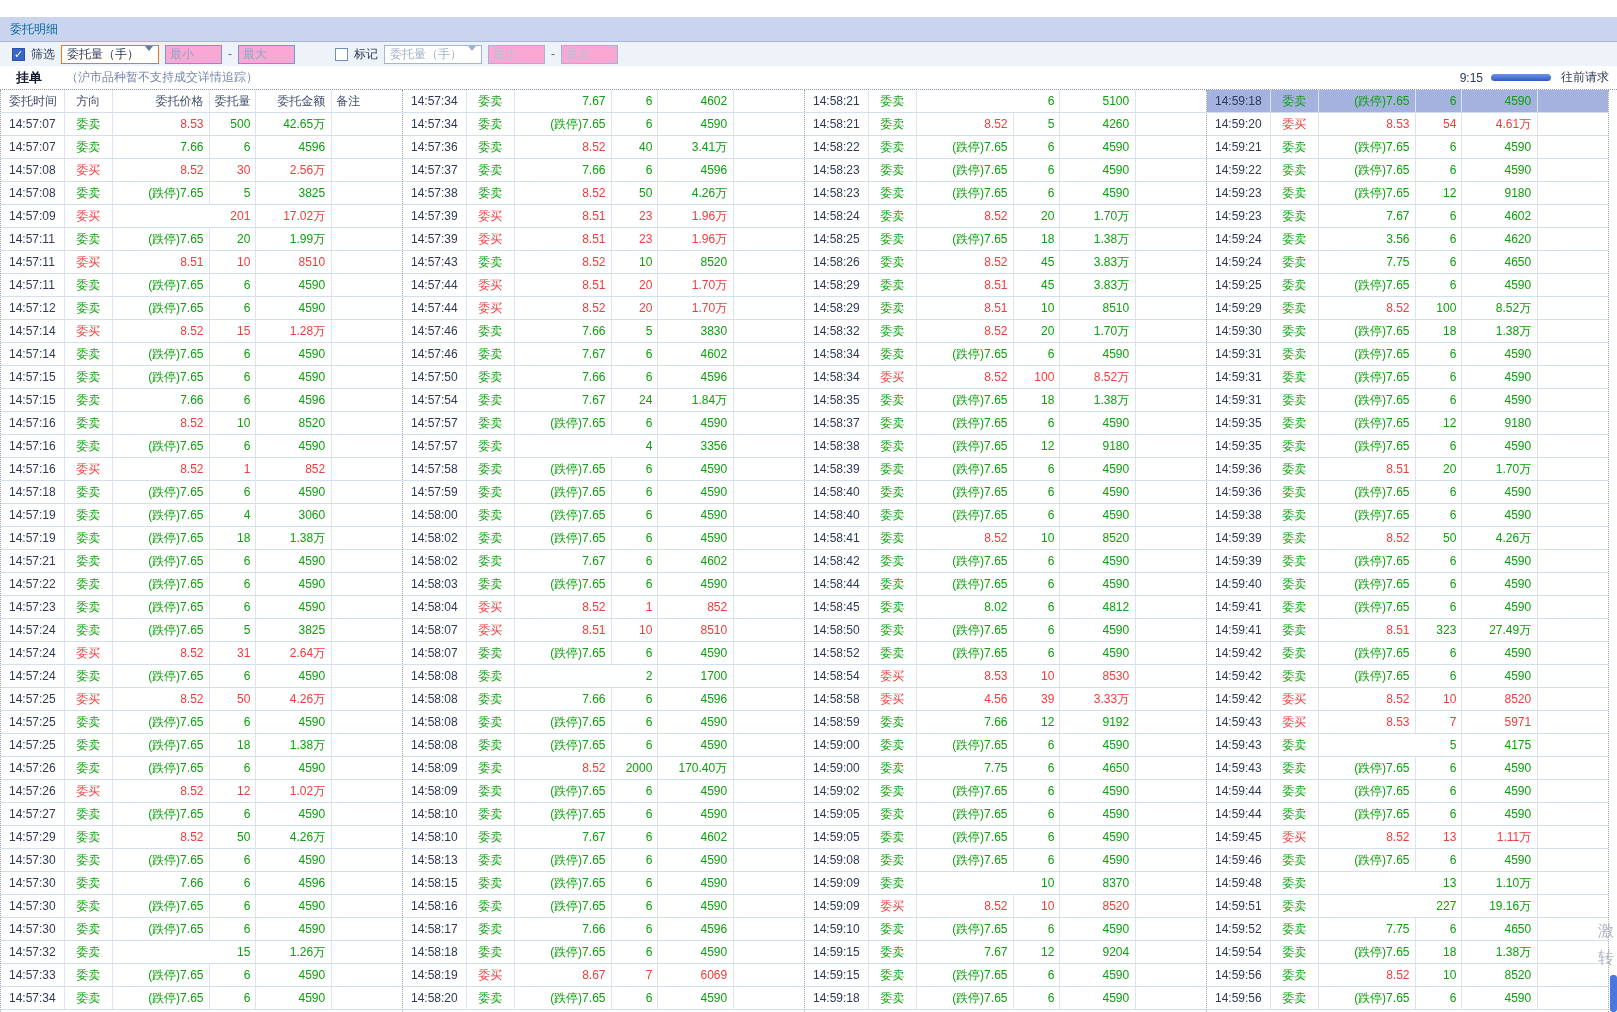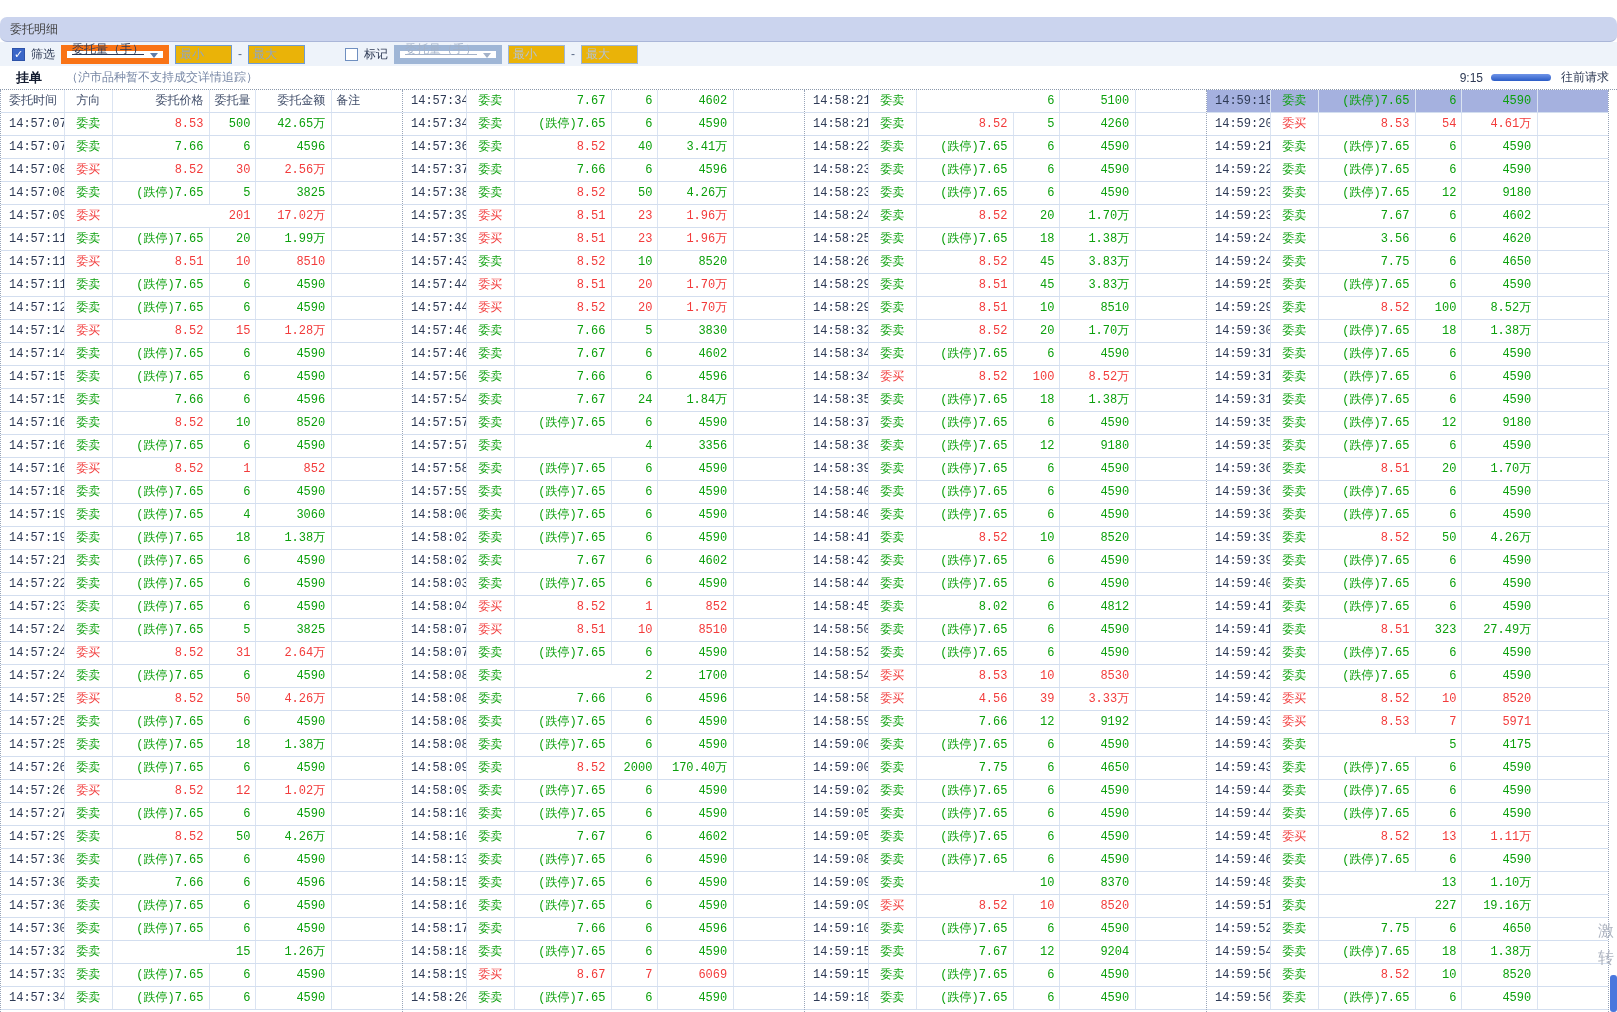--- a/index.html
+++ b/index.html
@@ -2,53 +2,53 @@
 <html><head>
 <meta charset="utf-8">
 <style>
   html,body{margin:0;padding:0;background:#e8edf5;}
   .app{position:relative;width:1617px;height:1012px;background:#ffffff;overflow:hidden;
        font-family:"Liberation Sans","DejaVu Sans",sans-serif;font-size:12px;color:#2e3a55;}
   
   .bar1{position:absolute;left:0;top:0;width:100%;height:17px;background:#dde6f1;
         border-bottom:1px solid #c6d2e2;display:flex;align-items:center;padding-left:10px;box-sizing:border-box;color:#1f2940;margin-top:48px;}
   .bar2{position:absolute;left:0;top:17px;width:100%;height:25px;background:#cbd4ee;
-        border-bottom:1px solid #aab6d8;display:flex;align-items:center;padding-left:10px;box-sizing:border-box;color:#404040;border-radius:7px;}
+        border-bottom:1px solid #aab6d8;display:flex;align-items:center;padding-left:10px;box-sizing:border-box;color:#0369a1;}
   .bar3{position:absolute;left:0;top:42px;width:100%;height:24px;background:#eef3fa;
         display:flex;align-items:center;gap:6px;padding-left:12px;box-sizing:border-box;}
   .bar4{position:absolute;left:0;top:66px;width:100%;height:24px;background:#ffffff;
         border-bottom:1px dotted #8b98ab;display:flex;align-items:center;padding:0 8px 0 16px;box-sizing:border-box;}
   .bar4 .spacer{flex:1;}
   .bold{font-weight:bold;color:#111a2e;font-size:13px;}
   .muted{color:#7787a5;margin-left:24px;}
   
   .cb{width:13px;height:13px;border:1px solid #6f8fc0;background:#fff;display:inline-flex;
       align-items:center;justify-content:center;font-size:11px;line-height:11px;box-sizing:border-box;}
   .cb.on{background:#3a66c8;border-color:#2d52a8;color:#fff;}
   
-  .sel{height:19px;min-width:94px;border:6px solid #f97316;background:#fff;display:inline-flex;
-       align-items:flex-end;justify-content:space-between;padding:0 5px;box-sizing:border-box;color:#2e3a55;text-decoration:underline;}
+  .sel{height:19px;min-width:94px;border:1px solid #f97316;background:#fff;display:inline-flex;
+       align-items:flex-start;justify-content:space-between;padding:0 5px;box-sizing:border-box;color:#2e3a55;}
   .sel .tri{width:0;height:0;border-left:4px solid transparent;border-right:4px solid transparent;
        border-top:5px solid #5f7ca8;margin-left:6px;}
   .sel.dis{color:#a3b2c9;border-color:#9fb6d6;}
   .sel.dis .tri{border-top-color:#a3b2c9;}
-  .inp{height:19px;width:57px;border:1px solid #6f9bd2;background:#eab308;box-sizing:border-box;
+  .inp{height:19px;width:57px;border:1px solid #6f9bd2;background:#f9a8d4;box-sizing:border-box;
        font-family:inherit;font-size:12px;padding:0 4px;color:#2e3a55;}
   .inp::placeholder{color:#8fa6c4;opacity:1;}
   .inp.dis{border-color:#9fb6d6;}
   .inp.dis::placeholder{color:#b4c2d6;}
   .dash{color:#5a6a88;}
   .gap{width:28px;}
   
   .slider{width:60px;height:7px;border-radius:4px;background:linear-gradient(180deg,#6f94e8,#2b5cc6);
           margin:0 10px 0 8px;}
   
   .table-area{position:absolute;left:0;top:90px;width:1610px;height:922px;display:flex;
               border-left:1px dotted #98a4b8;box-sizing:border-box;background:#fff;}
-  .group{width:402px;border-right:1px dotted #98a4b8;box-sizing:border-box;overflow:hidden;font-family:Liberation Mono, monospace;}
+  .group{width:402px;border-right:1px dotted #98a4b8;box-sizing:border-box;overflow:hidden;}
   .row{display:flex;height:23px;line-height:22px;border-bottom:1px solid #d3deef;box-sizing:border-box;background:#fff;}
   .row.selrow{background:#a5b1df;}
   .c{display:block;border-right:1px solid #dbe4f2;box-sizing:border-box;padding:0 4px;overflow:hidden;white-space:nowrap;}
   .c.time{width:64px;text-align:left;padding-left:8px;color:#2e3a55;}
   .c.dir{width:48px;text-align:center;}
   .c.price{width:98px;text-align:right;padding-right:6px;}
   .c.vol{width:46px;text-align:right;padding-right:5px;}
   .c.amt{width:76px;text-align:right;padding-right:6px;}
   .c.note{width:70px;border-right:none;}
   .hdr .c{color:#3f4c68;}

